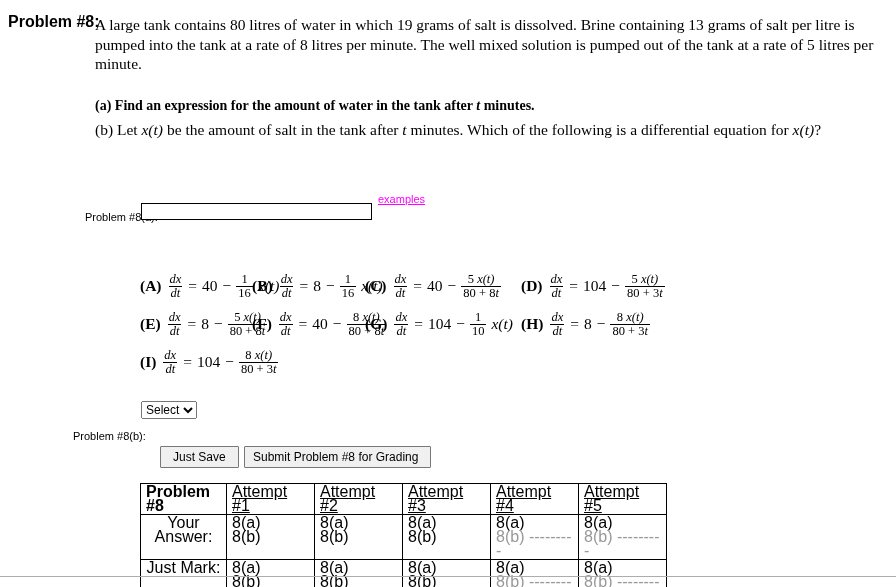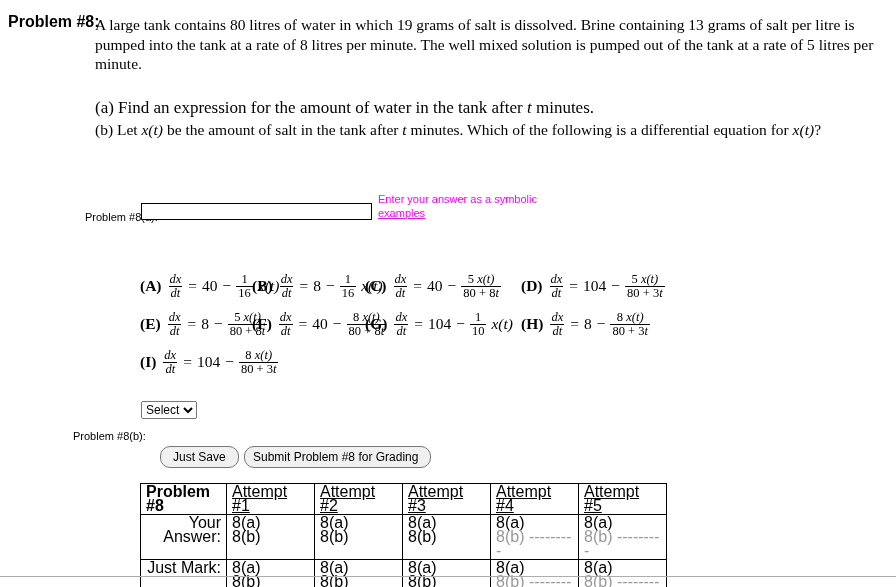--- a/index.html
+++ b/index.html
@@ -16,21 +16,21 @@
     position: absolute; left: 8px; top: 13px;
     font-size: 16px; font-weight: bold;
   }
   #statement {
     position: absolute; left: 95px; top: 15px; width: 786px;
     font-family: "Liberation Serif", serif;
     font-size: 15.5px; line-height: 19.5px;
   }
   #part-a {
     position: absolute; left: 95px; top: 98px;
-    font-family: "Liberation Serif", serif; font-size: 17px;
+    font-family: "Liberation Serif", serif; font-size: 14px; font-weight: bold;
   }
   #part-b {
     position: absolute; left: 95px; top: 120px; width: 786px;
     font-family: "Liberation Serif", serif; font-size: 15.5px; line-height: 19.5px;
     padding-left: 21px; text-indent: -21px;
   }
 
   #label-a { position: absolute; left: 57px; top: 211px; font-size: 11px; margin-left: 28px; }
   #input-a {
     position: absolute; left: 141px; top: 203px;
@@ -61,55 +61,54 @@
 
   #label-b { position: absolute; left: 57px; top: 430px; font-size: 11px; padding-left: 16px; }
   #select-b {
     position: absolute; left: 141px; top: 401px;
     font-size: 12px; font-family: "Liberation Sans", sans-serif;
   }
 
   .btn {
     position: absolute; top: 446px; height: 22px;
     font-size: 12px; font-family: "Liberation Sans", sans-serif;
-    background: #f0f0f0; border: 1px solid #777; border-radius: 10px;
+    background: #f0f0f0; border: 1px solid #777; border-radius: 1px;
     padding: 2px 12px; cursor: pointer;
   }
   #btn-save { left: 160px; }
   #btn-submit { left: 244px; padding-left: 8px; }
 
   #results {
     position: absolute; left: 140px; top: 483px;
     border-collapse: collapse; font-size: 16px; line-height: 14px;
   }
   #results td { border: 1px solid #000; padding: 1px 5px; vertical-align: top; }
   #results td.corner { font-weight: bold; width: 86px; }
   #results td.colh { width: 88px; }
   .u { text-decoration: underline; }
-  #results td.rlabel { text-align: right; }
+  #results td.rlabel { text-align: center; }
   .pending { color: #999; }
 
   #divider { position: absolute; left: 0; top: 576px; width: 896px; border-top: 1px solid #adadad; }
 </style>
 </head>
 <body>
 
 <div id="heading">Problem #8:</div>
 
 <div id="statement">A large tank contains 80 litres of water in which 19 grams of salt is dissolved. Brine containing 13 grams of salt per litre is pumped into the tank at a rate of 8 litres per minute. The well mixed solution is pumped out of the tank at a rate of 5 litres per minute.</div>
 
 <div id="part-a"><span>(a) Find an expression for the amount of water in the tank after </span><span class="it">t</span><span> minutes.</span></div>
 
 <div id="part-b"><span>(b) Let </span><span class="it">x(t)</span><span> be the amount of salt in the tank after </span><span class="it">t</span><span> minutes. Which of the following is a differential equation for </span><span class="it">x(t)</span><span>?</span></div>
 
 <div id="label-a">Problem #8(a):</div>
 <input id="input-a" type="text" value="" style="">
 
 <div id="hint">
-  <div>Enter your answer as a symbolic</div>
   <a class="hint-link">examples</a>
 </div>
 
 <div id="options">
 
   <div class="opt">
     <span class="opt-label">(A)</span>
     <span class="frac it">
         <span class="num">dx</span>
         <span class="den">dt</span>

